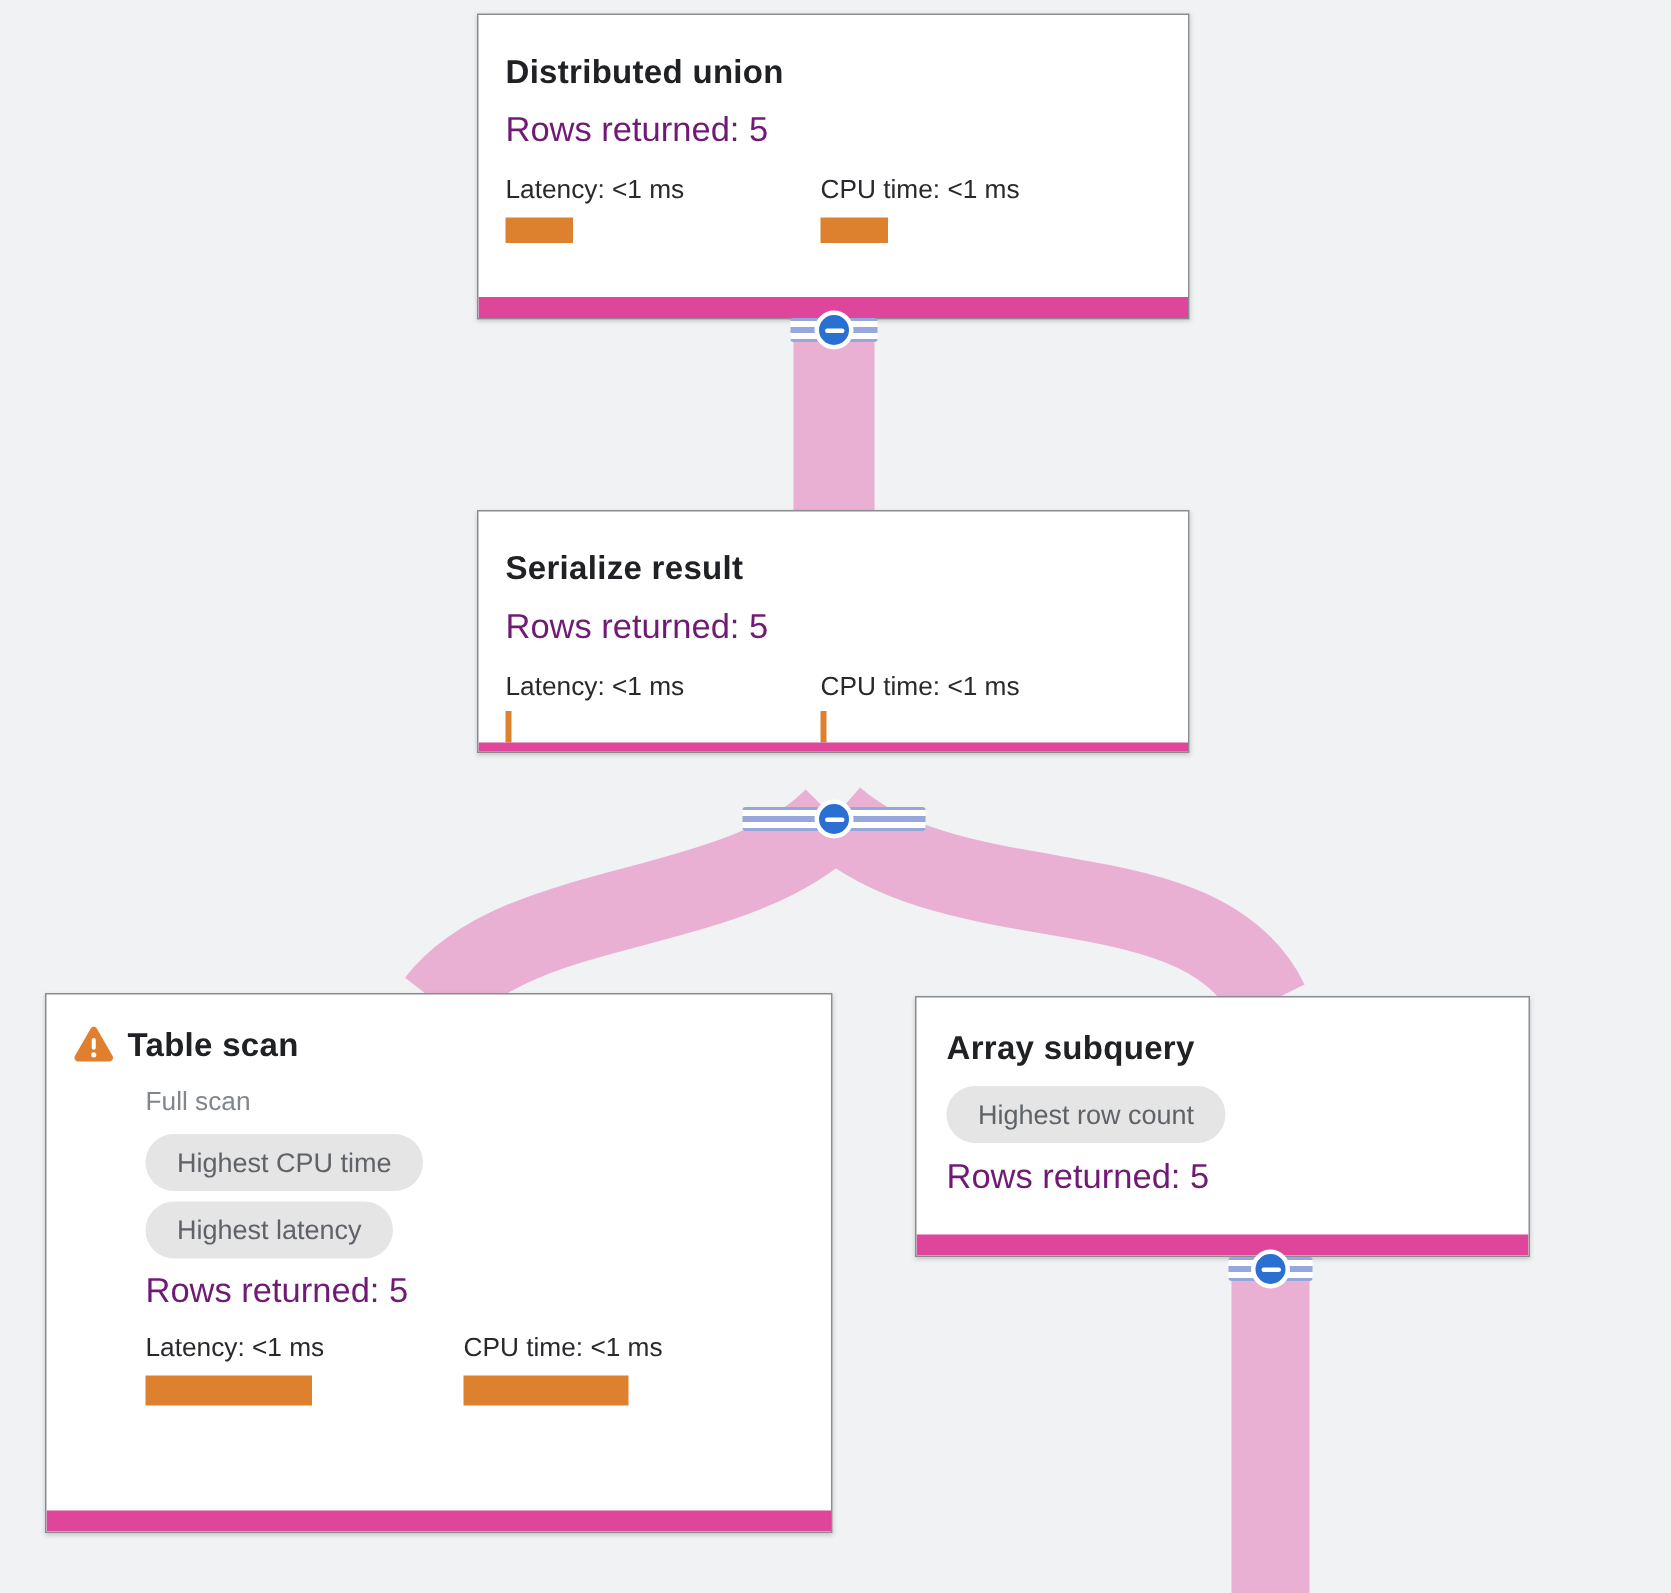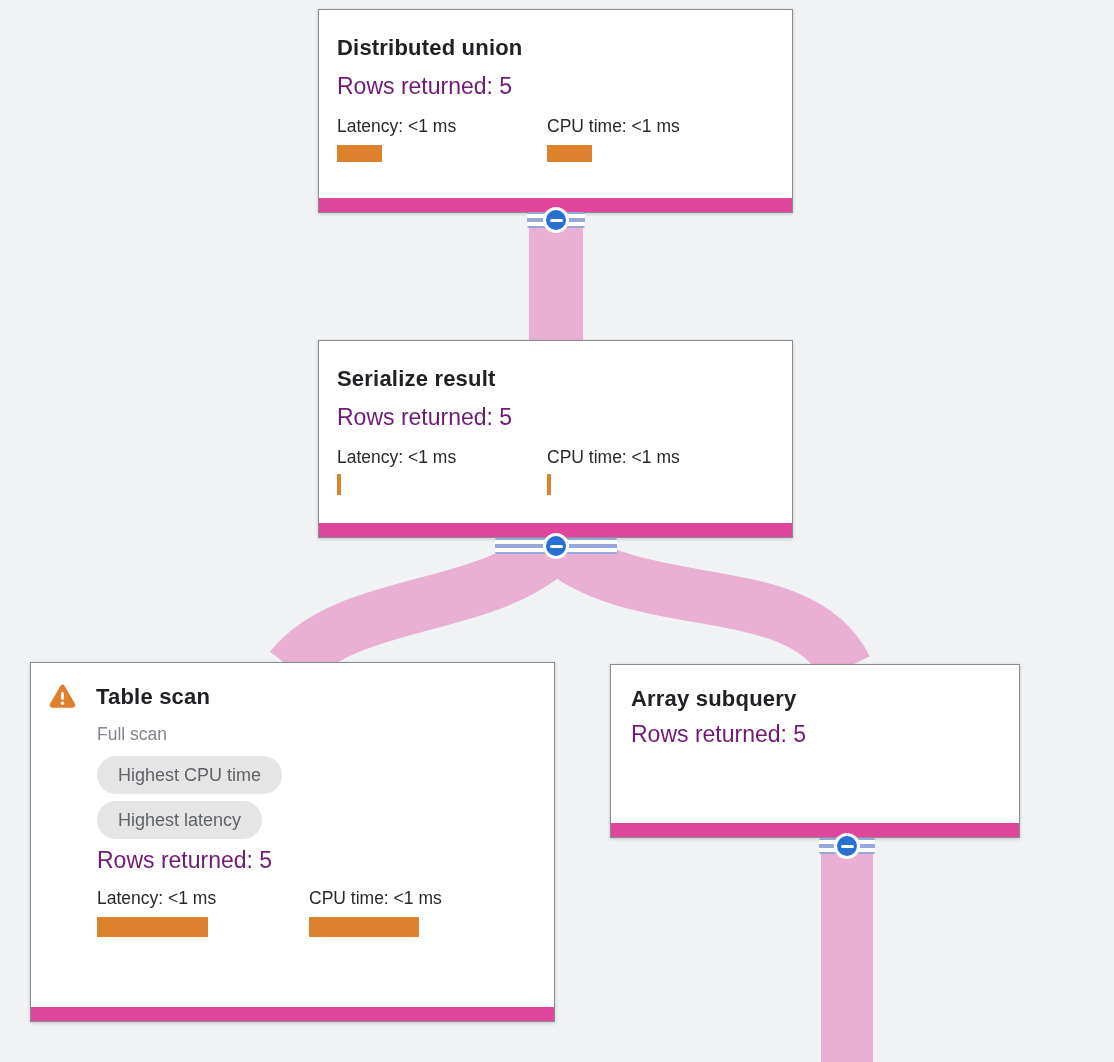--- a/index.html
+++ b/index.html
@@ -21,42 +21,42 @@
   .card{
     position:absolute;z-index:2;
     background:#ffffff;
     border:1px solid #898d92;
     border-radius:0;
     box-shadow:0 1px 3px rgba(60,64,67,.25);
     display:flex;flex-direction:column;
     overflow:hidden;
   }
   #card-0{left:318px;top:9px;width:475px;height:204px;}
-  #card-1{left:318px;top:340px;width:475px;height:198px;justify-content:space-between;}
+  #card-1{left:318px;top:340px;width:475px;height:162px;justify-content:space-between;}
   #card-2{left:30px;top:662px;width:525px;height:360px;}
   #card-3{left:610px;top:664px;width:410px;height:174px;}
   .card-body{padding:24px 20px 0 18px;}
   #card-2 .card-body{padding-top:20px;}
   #card-3 .card-body{padding-top:20px;padding-left:20px;}
   .strip{margin-top:auto;height:14px;background:#e0459c;flex:0 0 14px;}
   .node-title{
     margin:0;font-size:22px;line-height:27px;font-weight:600;
     letter-spacing:.2px;color:#202124;
   }
   .rows-line{margin-top:14px;font-size:23px;line-height:22px;color:#701a75;}
   .metrics{display:flex;margin-top:18px;}
   .metric{min-width:0;}
   #card-0 .metric:first-child,#card-1 .metric:first-child{width:210px;}
   #card-2 .metric:first-child{width:212px;}
   .metric-label{font-size:17.5px;line-height:22px;color:#27292c;}
   .bar{height:17px;background:#dd812f;margin-top:8px;}
   #card-1 .bar{height:21px;margin-top:6px;}
   #card-2 .bar{height:20px;}
   
-  .header-row{display:flex;align-items:center;gap:20px;}
+  .header-row{display:flex;align-items:center;gap:9px;}
   .warning-icon{width:27px;height:25px;flex:0 0 27px;display:block;}
   .indent{margin-left:48px;}
   .subtitle{margin-top:12px;font-size:17.5px;line-height:24px;color:#27292c;}
   .note{margin-top:12px;font-size:17.5px;line-height:24px;color:#80868b;}
   .badges{margin-top:10px;}
   .badge-row{margin-bottom:7px;}
   .badge{
     display:inline-block;background:#e5e5e6;color:#5f6368;
     border-radius:20px;padding:7px 21px;font-size:18px;line-height:24px;
     font-weight:500;
@@ -171,20 +171,23 @@
           </div>
         </div>
       </div>
     </div>
     <div class="strip"></div>
   </div>
 
   <div class="card" id="card-3">
     <div class="card-body">
       <h2 class="node-title">Array subquery</h2>
+      <div class="badges">
+        <div class="badge-row"><span class="badge">Highest row count</span></div>
+      </div>
       <div class="rows-line">Rows returned: 5</div>
     </div>
     <div class="strip"></div>
   </div>
 
   <div class="connector" id="conn-0">
     <div class="stripes"></div>
     <button class="collapse-btn">
       <span class="minus-icon"></span>
     </button>

